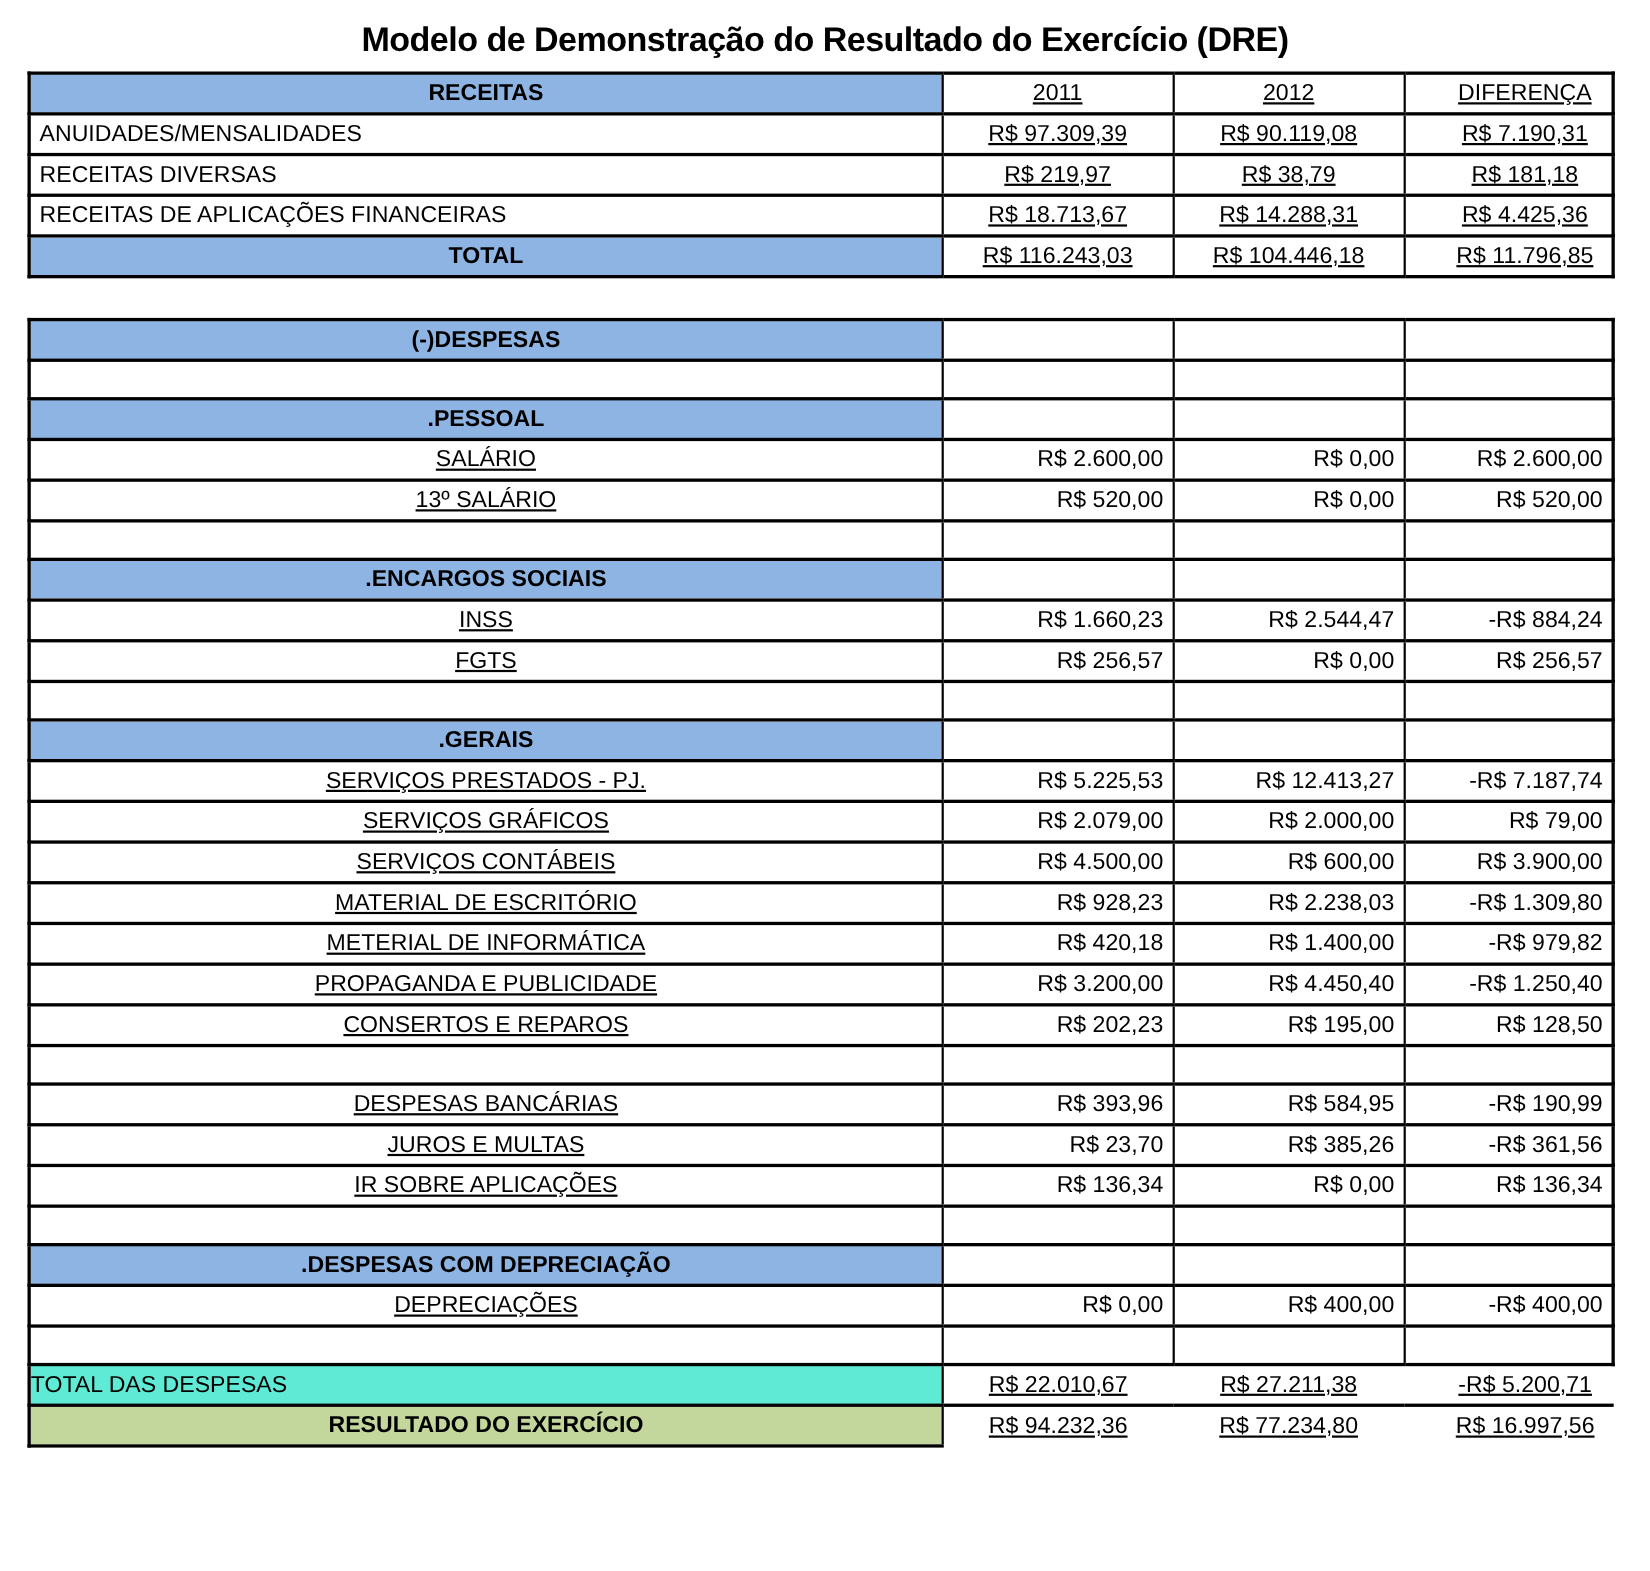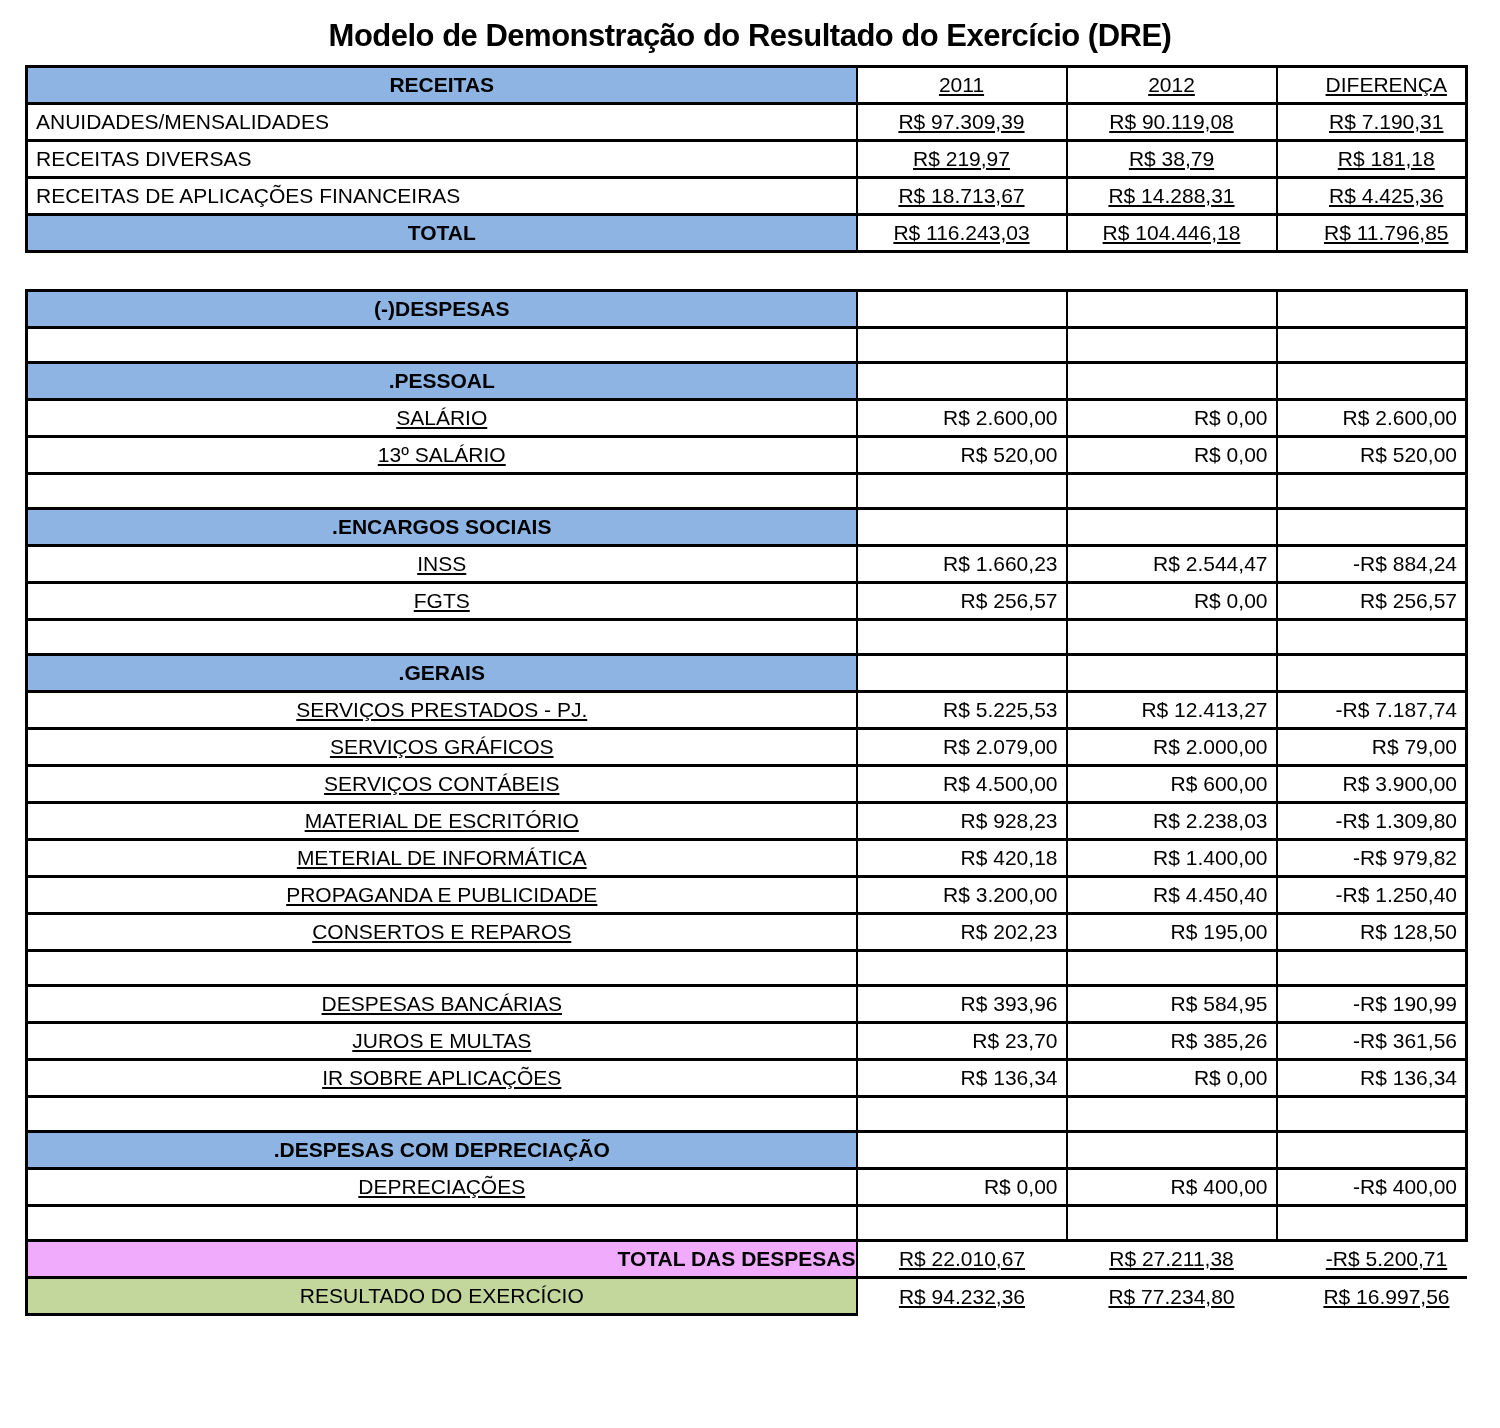--- a/index.html
+++ b/index.html
@@ -42,22 +42,22 @@
     overflow: hidden;
     padding: 0;
     border: 3px solid #000;
     border-left-width: 2px;
     border-right-width: 2px;
   }
   .t td:first-child { border-left-width: 3px; }
   .t td:last-child  { border-right-width: 3px; padding-left: 30px; }
 
   .blue  { background: #8DB4E2; font-weight: bold; text-align: center; }
-  .red   { background: #f0abfc; font-weight: bold; text-align: right; }
-  .green { background: #C3D69B; font-weight: normal; text-align: center; margin-left: 44px; }
+  .red   { background: #5eead4; font-weight: normal; text-align: left; }
+  .green { background: #C3D69B; font-weight: bold; text-align: center; margin-left: 44px; }
 
   .c { text-align: center; text-decoration: underline; }
   .l { text-align: left;  padding-left: 8px !important; }
   .r { text-align: right; padding-right: 8px !important; }
 
   
   .t2 td.honly { border-left: 0; border-right: 0; }
   .t2 td.nob   { border: 0; }
 </style>
 </head>

